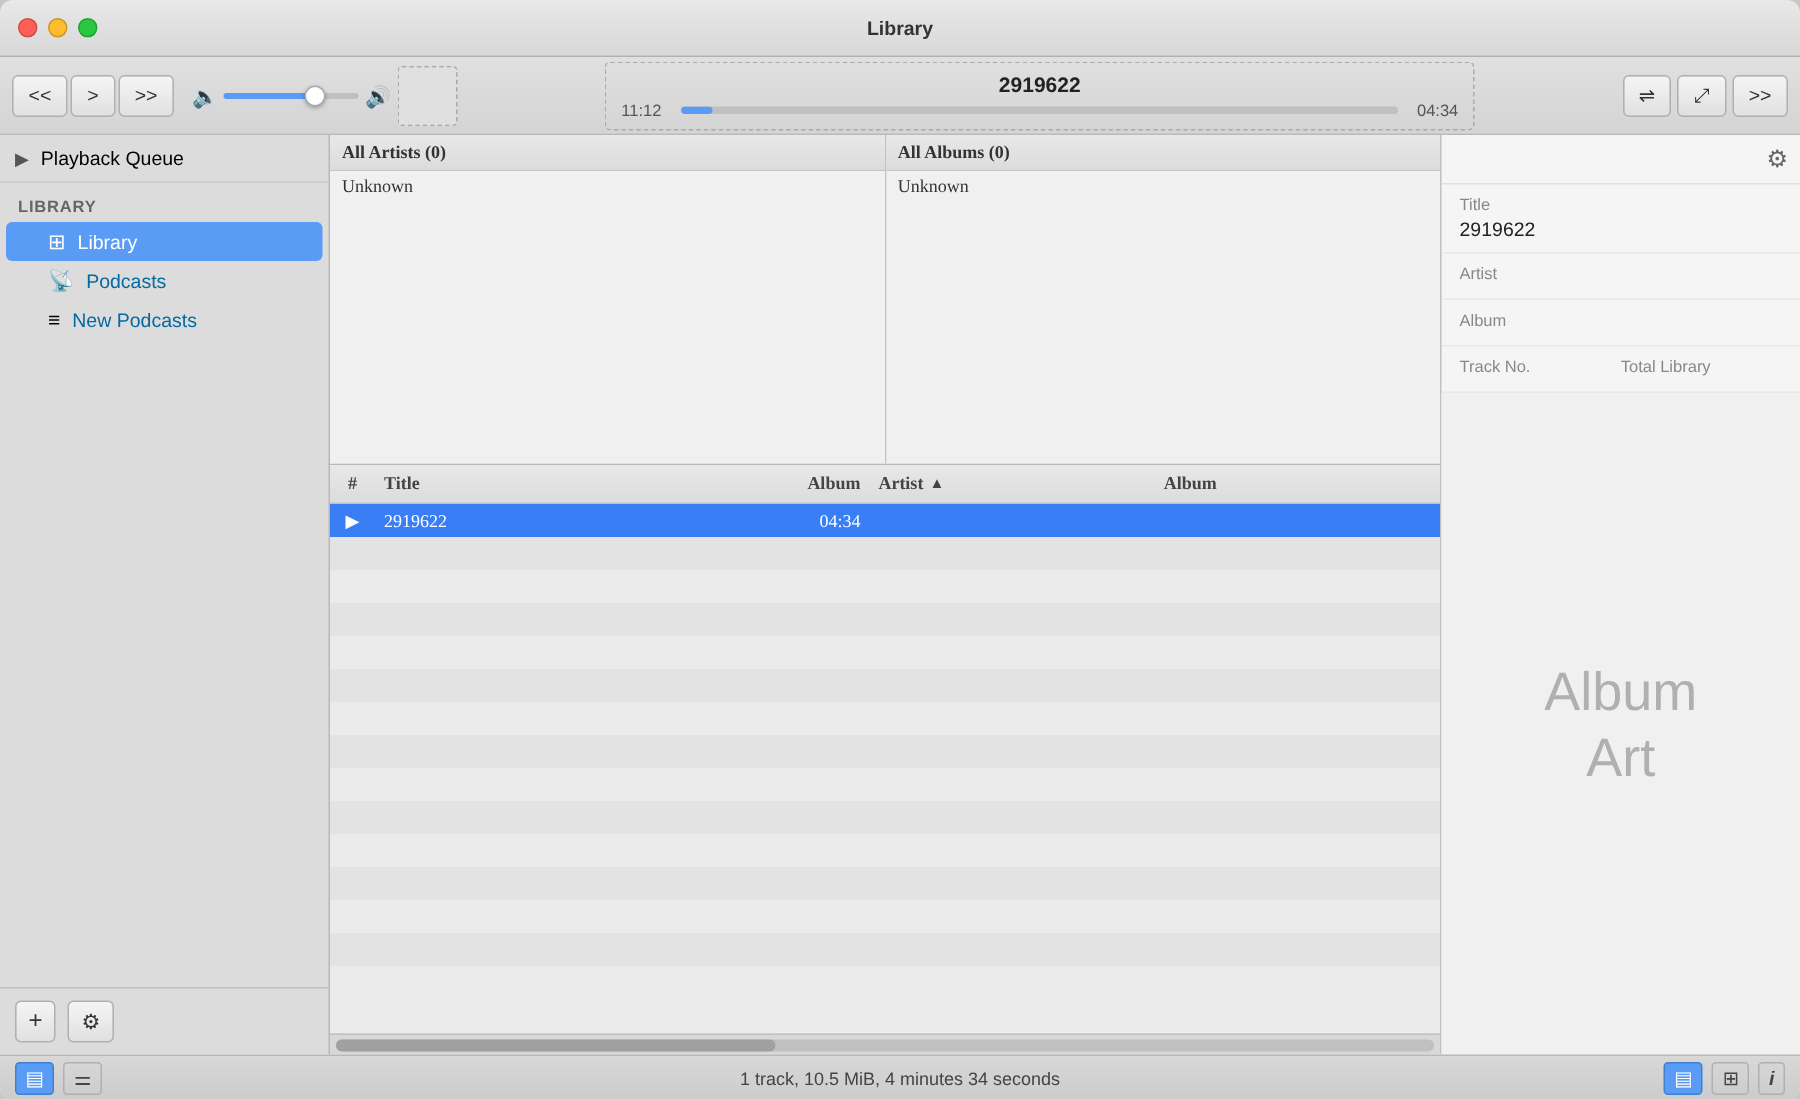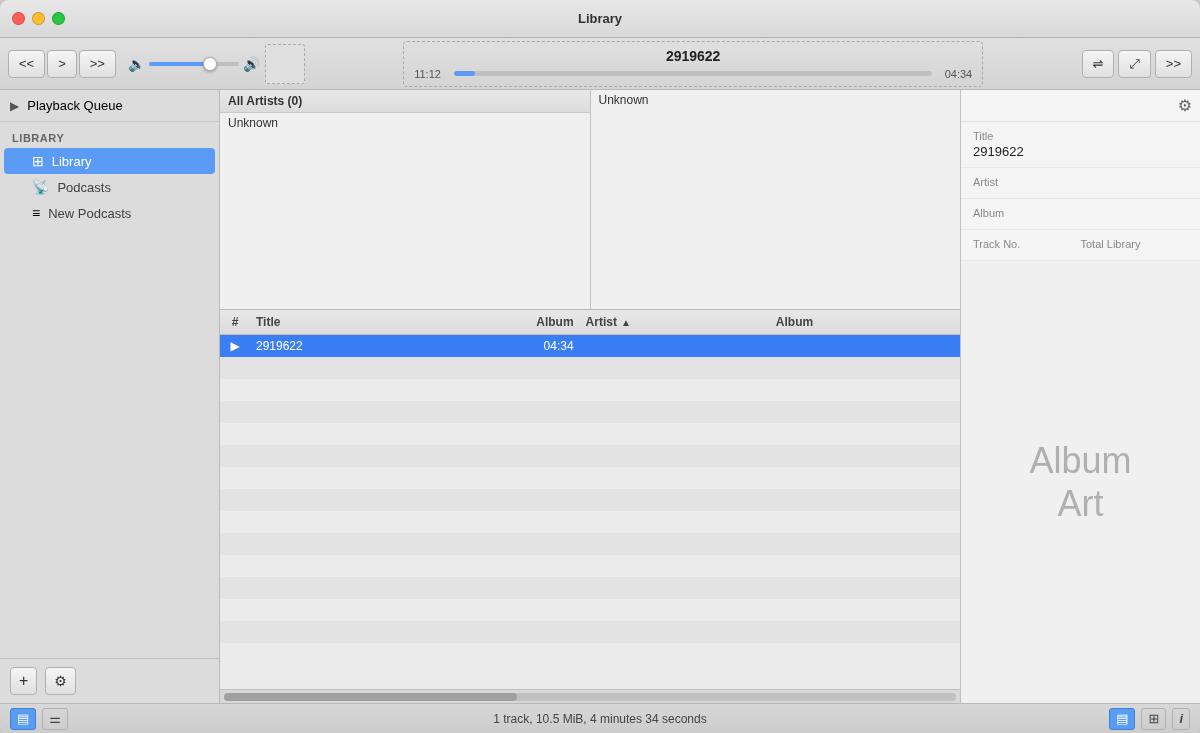--- a/index.html
+++ b/index.html
@@ -237,35 +237,36 @@
       gap: 8px;
       border-radius: 4px;
       margin: 0 4px;
     }
     .sidebar-item.active {
       background: #5a9cf5;
       color: white;
     }
     .sidebar-item.active .sidebar-item-label { color: white; }
     .sidebar-item-icon { font-size: 14px; flex-shrink: 0; }
-    .sidebar-item-label { font-size: 13px; color: #404040; }
+    .sidebar-item-label { font-size: 13px; color: #0369a1; }
     .sidebar-bottom {
       margin-top: auto;
       border-top: 1px solid #c0c0c0;
       padding: 8px 10px;
       display: flex;
       gap: 8px;
     }
 
     
     .main-panel {
       flex: 1;
       display: flex;
       flex-direction: column;
       overflow: hidden;
+      font-family: Liberation Serif, serif;
     }
 
     
     .browser-panes {
       display: flex;
       height: 220px;
       border-bottom: 1px solid #b8b8b8;
       flex-shrink: 0;
     }
     .browser-pane {
@@ -558,20 +559,21 @@
     </div>
 
     <div class="main-panel">
 
       <div class="browser-panes">
         <div class="browser-pane">
           <div class="browser-pane-header">All Artists (0)</div>
           <div class="browser-pane-item">Unknown</div>
         </div>
         <div class="browser-pane">
+          <div class="browser-pane-header">All Albums (0)</div>
           <div class="browser-pane-item">Unknown</div>
         </div>
       </div>
 
       <div class="track-list-area">
 
         <div class="track-list-header">
           <div class="track-col col-num">#</div>
           <div class="track-col col-title">Title</div>
           <div class="track-col col-time">Album</div>

